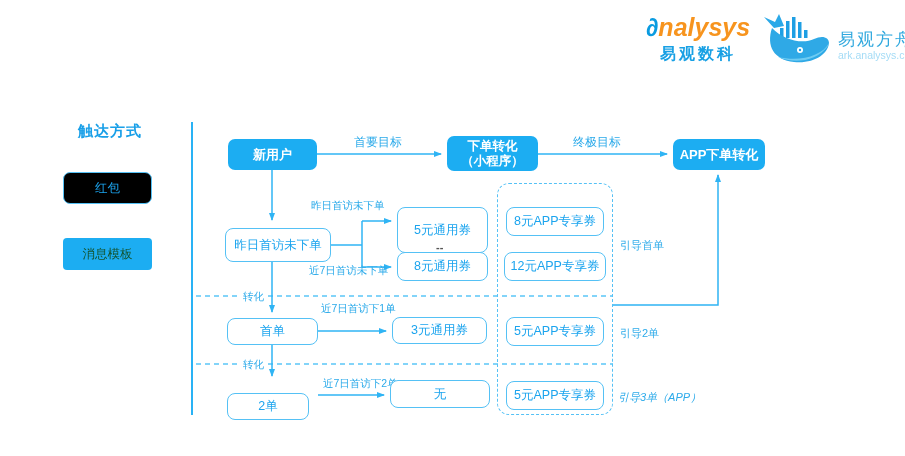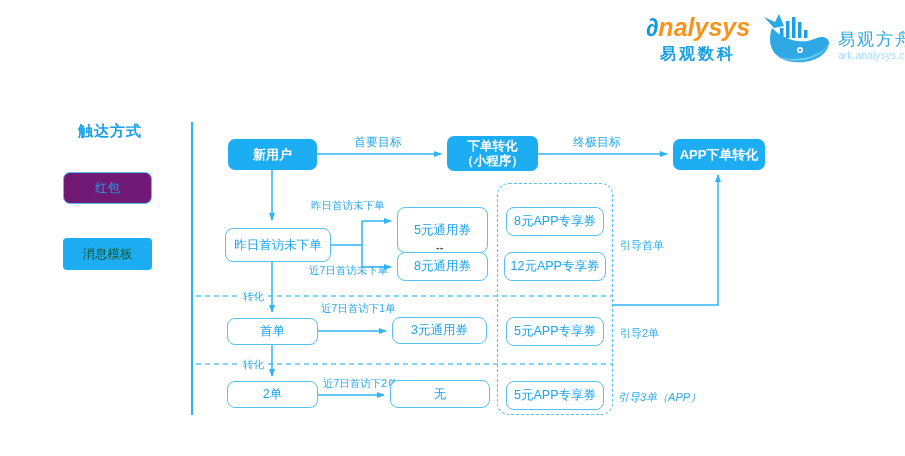--- a/index.html
+++ b/index.html
@@ -14,21 +14,21 @@
                font-size:12.5px;box-sizing:border-box;}
   .lbl{position:absolute;color:#2baaea;font-size:12px;white-space:nowrap;}
   .lbl-sm{font-size:10.5px;}
   .lbl-center{text-align:center;}
   .dashed-container{position:absolute;border:1.5px dashed #55c1f5;border-radius:12px;
                     box-sizing:border-box;background:transparent;}
   .convert-lbl{background:#fff;padding:0 2px;line-height:12px;}
   .sep-lbl{position:absolute;color:#555;font-size:11px;font-weight:bold;}
   .panel-title{position:absolute;color:#189fe8;font-size:15px;font-weight:bold;
                letter-spacing:1px;text-align:center;}
-  .chip-outline{position:absolute;background:#701a75;border:1.5px solid #55c1f5;color:#1ba4ee;
+  .chip-outline{position:absolute;background:#000000;border:1.5px solid #55c1f5;color:#1ba4ee;
                 border-radius:7px;display:flex;align-items:center;justify-content:center;
                 font-size:12.5px;box-sizing:border-box;cursor:pointer;}
   .chip-filled{position:absolute;background:#1cadf2;color:#14532d;border-radius:4px;
                display:flex;align-items:center;justify-content:center;font-size:12.5px;cursor:pointer;}
   .wordmark{position:absolute;font-size:25px;font-weight:bold;font-style:italic;
             white-space:nowrap;line-height:26px;}
   .wordmark .swirl{color:#0a9be0;}
   .wordmark .rest{color:#f7941e;}
   .wordmark-sub{position:absolute;color:#18a0e4;font-size:16px;font-weight:bold;
                 letter-spacing:3px;text-align:center;white-space:nowrap;}
@@ -114,19 +114,19 @@
 
   <div class="lbl lbl-sm convert-lbl" style="left:241px;top:290px;">转化</div>
   <div class="lbl lbl-sm convert-lbl" style="left:241px;top:358px;">转化</div>
 
   <div class="box-outline" style="left:227px;top:318px;width:91px;height:27px;">首单</div>
   <div class="lbl lbl-sm" style="left:321px;top:302px;">近7日首访下1单</div>
   <div class="box-outline" style="left:392px;top:317px;width:95px;height:27px;">3元通用券</div>
   <div class="box-outline" style="left:506px;top:317px;width:98px;height:29px;">5元APP专享券</div>
   <div class="lbl" style="left:620px;top:326px;font-size:11px;">引导2单</div>
 
-  <div class="box-outline" style="left:227px;top:381px;width:91px;height:27px;">2单</div>
+  <div class="box-outline" style="left:227px;top:393px;width:82px;height:27px;">2单</div>
   <div class="lbl lbl-sm" style="left:321px;top:377px;background:#fff;padding:0 2px;">近7日首访下2单</div>
   <div class="box-outline" style="left:390px;top:380px;width:100px;height:28px;">无</div>
   <div class="box-outline" style="left:506px;top:381px;width:98px;height:29px;">5元APP专享券</div>
   <div class="lbl" style="left:618px;top:390px;font-size:11px;font-style:italic;">引导3单（APP）</div>
 
 </div>
 
 </body></html>

